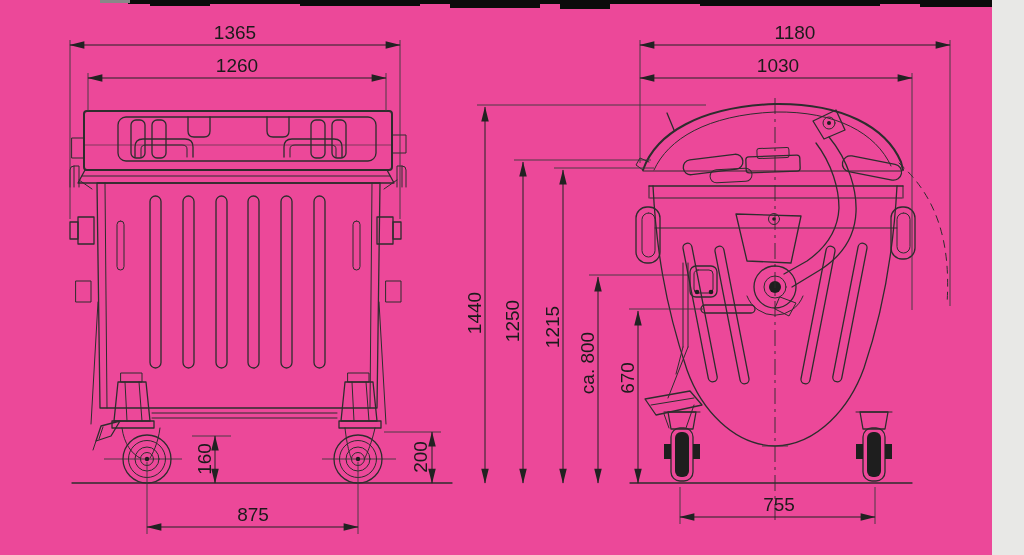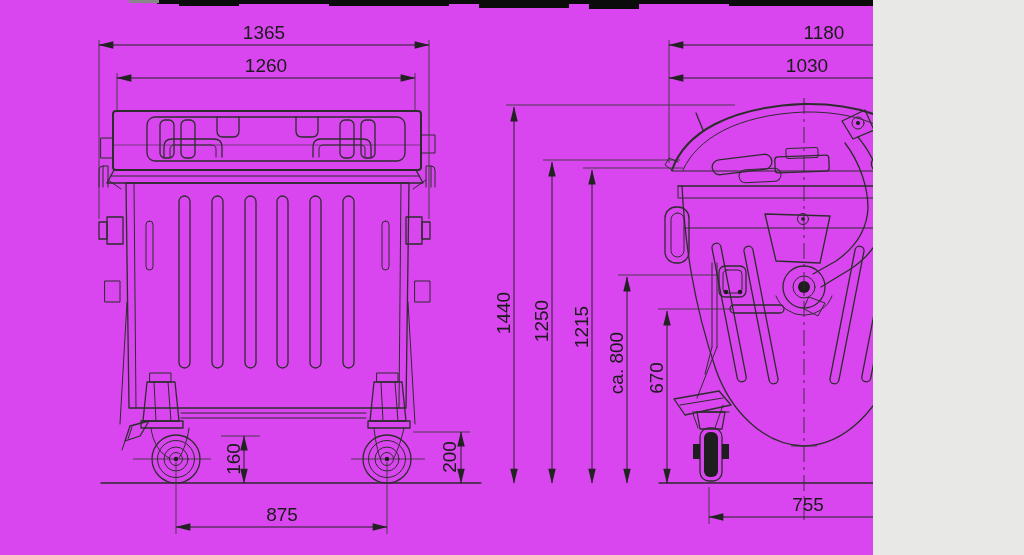--- a/index.html
+++ b/index.html
@@ -1,17 +1,17 @@
 <!DOCTYPE html>
 <html><head>
 <meta charset="utf-8">
 <style>
   html,body{margin:0;padding:0;background:#e8e8e6;}
-  .page{position:relative;width:844px;height:555px;background:#d946ef;overflow:hidden;
-        font-family:"Liberation Sans", sans-serif;padding-left:29px;}
+  .page{position:relative;width:992px;height:555px;background:#ec4899;overflow:hidden;
+        font-family:"Liberation Sans", sans-serif;}
   svg{display:block}
   .ln{fill:none;stroke:#2d2d2d;stroke-width:1.3;stroke-linecap:round;stroke-linejoin:round;}
   .ln2{fill:none;stroke:#2d2d2d;stroke-width:1;stroke-linecap:round;stroke-linejoin:round;}
   .thick{stroke-width:2;}
   .dark{fill:#1e1e1e;stroke:none;}
   .dim{fill:none;stroke:#222;stroke-width:1;marker-start:url(#arw);marker-end:url(#arw);}
   .ext{fill:none;stroke:#3a3a3a;stroke-width:0.9;}
   .dash{stroke-dasharray:7 6;}
   .cdash{fill:none;stroke:#2d2d2d;stroke-width:0.9;stroke-dasharray:16 5 3 5;}
   .dimtext{font:19px "Liberation Sans", sans-serif;fill:#1b1b1b;}

